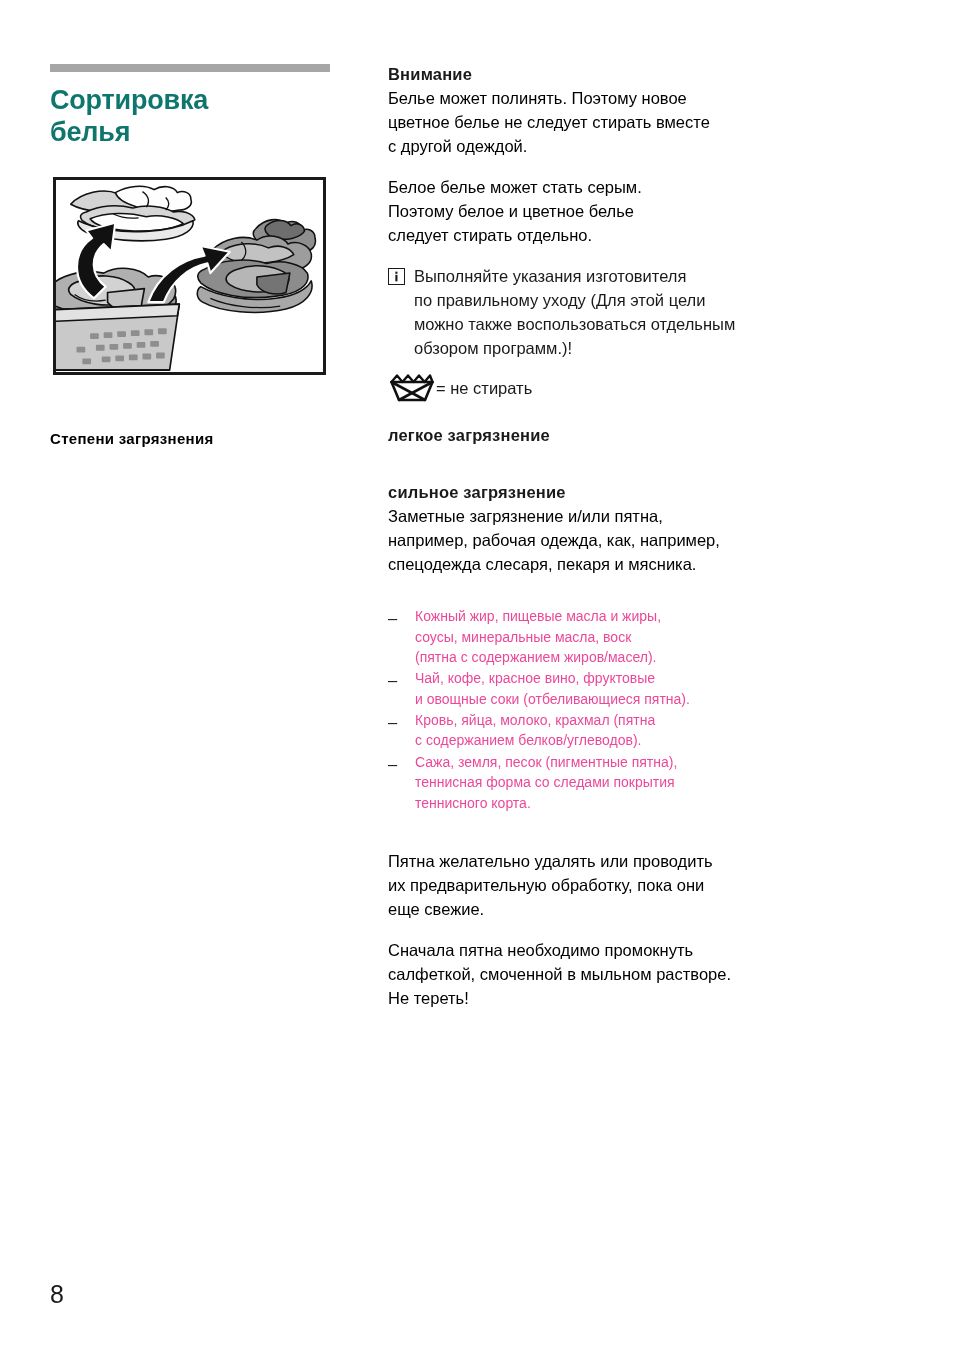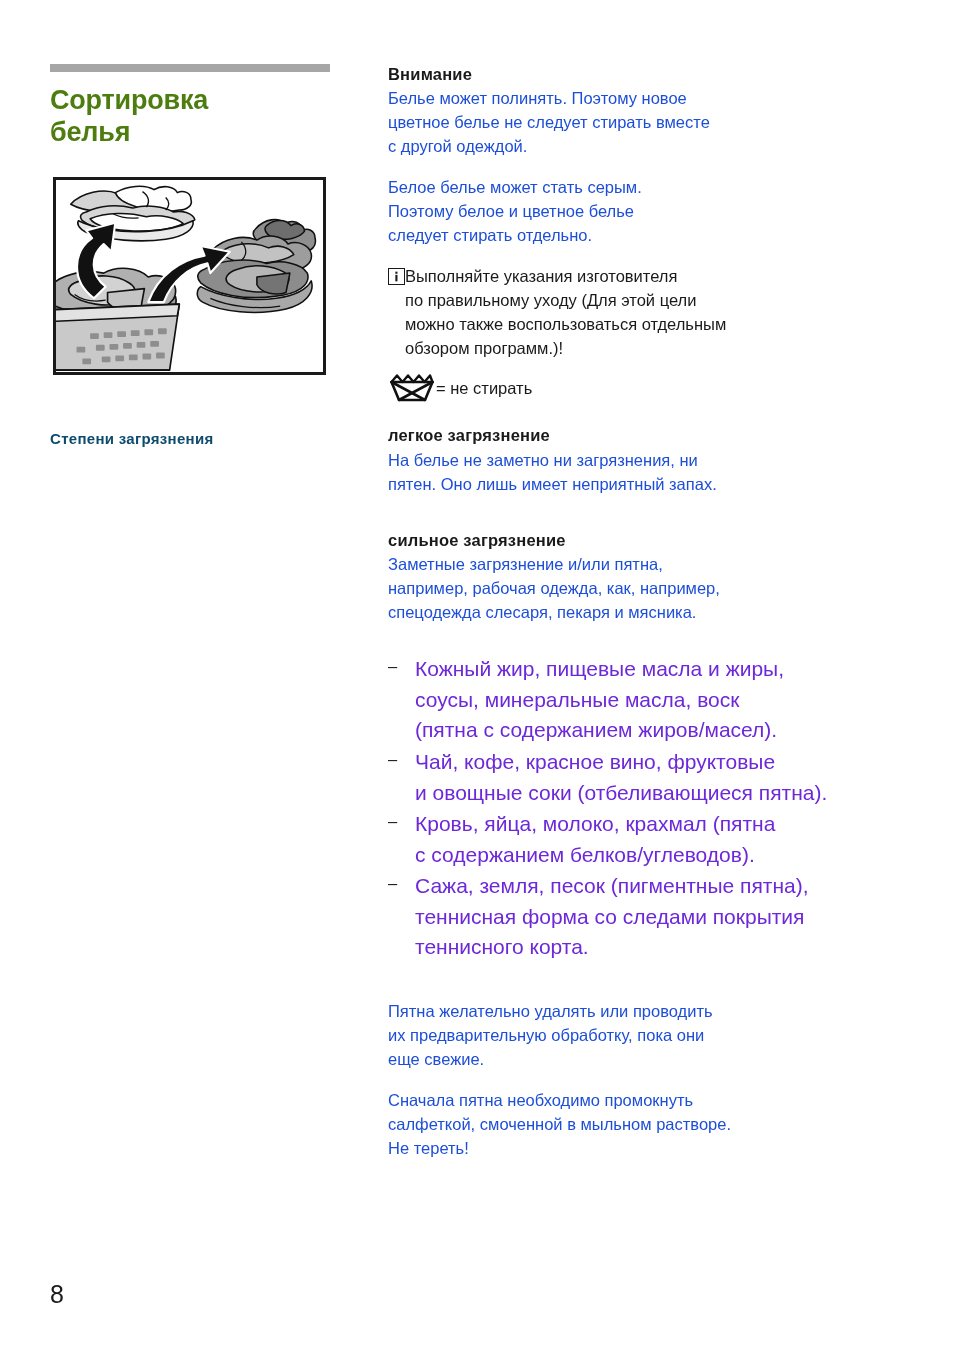--- a/index.html
+++ b/index.html
@@ -43,21 +43,21 @@
     height: 8px;
     background: #a6a6a6;
     margin-bottom: 12px;
   }
 
   .page-title {
     font-size: 27px;
     font-weight: bold;
     line-height: 1.20;
     letter-spacing: -0.2px;
-    color: #4d7c0f;
+    color: #0f766e;
     margin: 0 0 0 0;
     white-space: pre-line;
   }
 
   .illustration {
     position: absolute;
     left: 3px;
     top: 113px;
     width: 273px;
     height: 198px;
@@ -70,21 +70,21 @@
 
   .sidebar-label {
     position: absolute;
     left: 0px;
     top: 365px;
     width: 300px;
     font-size: 15px;
     font-weight: bold;
     letter-spacing: 0.3px;
     line-height: 1.3;
-    color: #0c4a6e;
+    color: #000000;
   }
 
   .page-number {
     position: absolute;
     left: 50px;
     top: 1280px;
     font-size: 25px;
     font-weight: normal;
     color: #1a1a1a;
   }
@@ -97,34 +97,35 @@
     margin: 0 0 1px 0;
     letter-spacing: 0.2px;
     color: #1a1a1a;
   }
 
   .rc-p {
     font-size: 16.5px;
     font-weight: normal;
     line-height: 1.455;
     margin: 0;
-    color: #1d4ed8;
+    color: #000000;
     white-space: pre-line;
     text-align: justify;
     text-align-last: left;
   }
 
   .gap-sm { height: 13px; }
   .gap-md { height: 17px; }
   .gap-lg { height: 22px; }
 
   
   .note {
     display: flex;
     align-items: flex-start;
+    gap: 9px;
   }
   .note-icon {
     flex: 0 0 auto;
     width: 17px;
     height: 17px;
     margin-top: 4px;
     border: 1.6px solid #1a1a1a;
     box-sizing: border-box;
     position: relative;
   }
@@ -161,24 +162,24 @@
   }
   .bullet-dash {
     flex: 0 0 auto;
     width: 27px;
     font-size: 16.5px;
     line-height: 1.455;
     color: #1a1a1a;
   }
   .bullet-text {
     flex: 1 1 auto;
-    font-size: 21px;
+    font-size: 14px;
     line-height: 1.455;
     white-space: pre-line;
-    color: #6d28d9;
+    color: #ec4899;
   }
 </style>
 </head>
 <body>
 
 <div class="page">
 
   <div class="col-left">
 
     <div class="title-rule"></div>
@@ -323,22 +324,20 @@
             <path d="M44.5 9 L11 27"></path>
           </g>
         </svg>
       </span>
       <span class="symbol-text">=  не  стирать</span>
     </div>
 
     <div class="gap-lg"></div>
 
     <h3 class="rc-h">легкое  загрязнение</h3>
-    <p class="rc-p">На  белье  не  заметно  ни  загрязнения,  ни
-пятен.  Оно  лишь  имеет  неприятный  запах.</p>
 
     <div class="gap-md"></div>
 
 
     <div class="gap-md"></div>
 
     <h3 class="rc-h">сильное  загрязнение</h3>
     <p class="rc-p">Заметные  загрязнение  и/или  пятна,
 например,  рабочая  одежда,  как,  например,
 спецодежда  слесаря,  пекаря  и  мясника.</p>

